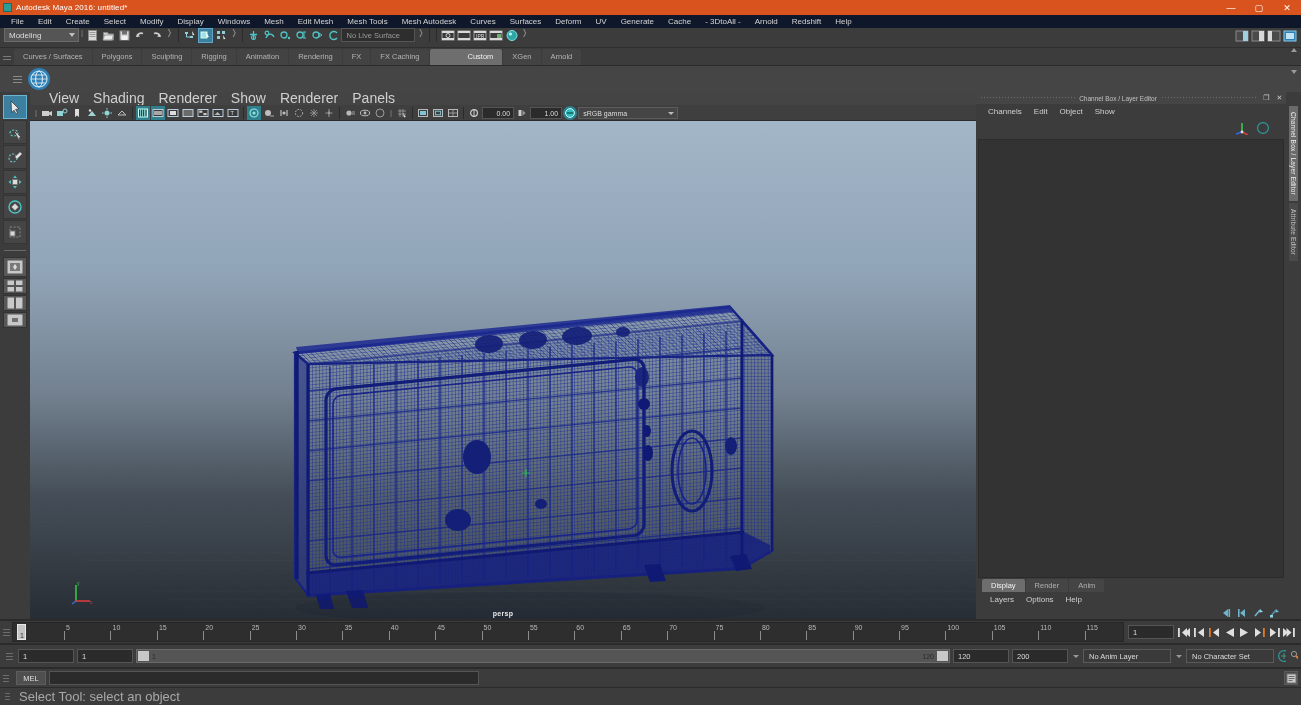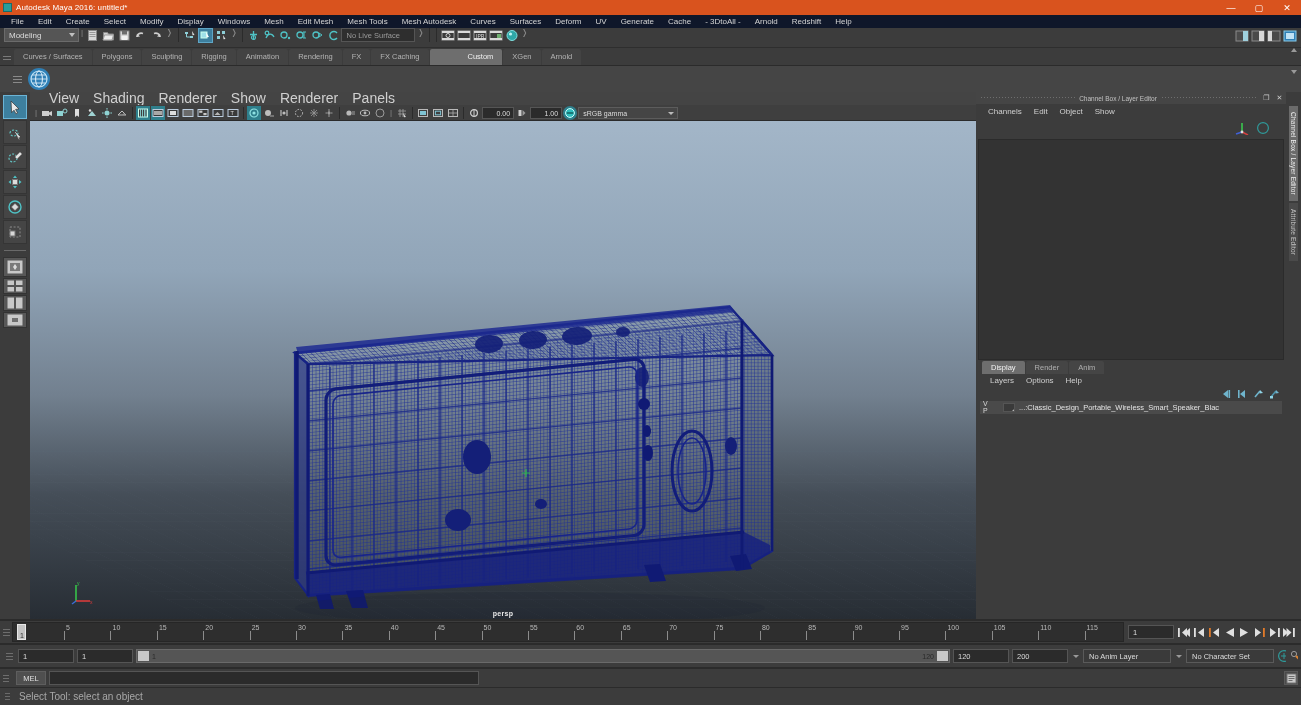--- a/index.html
+++ b/index.html
@@ -180,21 +180,21 @@
   .cmd-result { flex:1; height:14px; background:#3c3c3c; }
   .cmd-icon { width:14px; height:14px; background:#4a4a4a; border:1px solid #5a5a5a;
     display:flex; align-items:center; justify-content:center; }
 
   
   .helpline { position:absolute; left:0; top:688px; width:1301px; height:17px;
     background:#3c3c3c; display:flex; align-items:center; padding-left:5px; }
   .help-grip { width:8px; height:12px; display:flex; flex-direction:column;
     justify-content:center; gap:2px; margin-right:6px; }
   .help-grip i { width:5px; height:1px; background:#6a6a6a; }
-  .helptext { font-size:10px; color:#a8a8a8; }
+  .helptext { font-size:13px; color:#a8a8a8; }
 
   
   .shelf-scroll { position:absolute; right:2px; top:48px; width:8px; height:26px;
     display:flex; flex-direction:column; justify-content:space-between; }
   .shelf-scroll i { width:0; height:0; border-left:3px solid transparent;
     border-right:3px solid transparent; }
   .sa-up { border-bottom:4px solid #9a9a9a; }
   .sa-dn { border-top:4px solid #9a9a9a; }
 </style>
 </head>
@@ -948,27 +948,20 @@
             <path d="M7 1 L10 4 L6.5 4.5 Z" fill="#8fd4e6"></path>
           </svg>
       </span>
       <span>
         <svg width="11" height="10">
             <path d="M2 8 L7 2" stroke="#4f94ac" stroke-width="1.6"></path>
             <path d="M7 1 L10 4 L6.5 4.5 Z" fill="#6fb4cc"></path>
             <rect x="1" y="7" width="3" height="2.5" fill="#8fd4e6"></rect>
           </svg>
       </span>
-    </div>
-    <div class="layer-list">
-      <div class="layer-row">
-        <span class="layer-vp">V P</span>
-        <span class="layer-swatch"></span>
-        <span>...:Classic_Design_Portable_Wireless_Smart_Speaker_Blac</span>
-      </div>
     </div>
   </div>
 
   <div class="sidetabs" id="sidetabs">
       <div class="sidetab active">Channel Box / Layer Editor</div>
       <div class="sidetab">Attribute Editor</div>
     </div>
 </div>
 
 <div class="timeslider">

